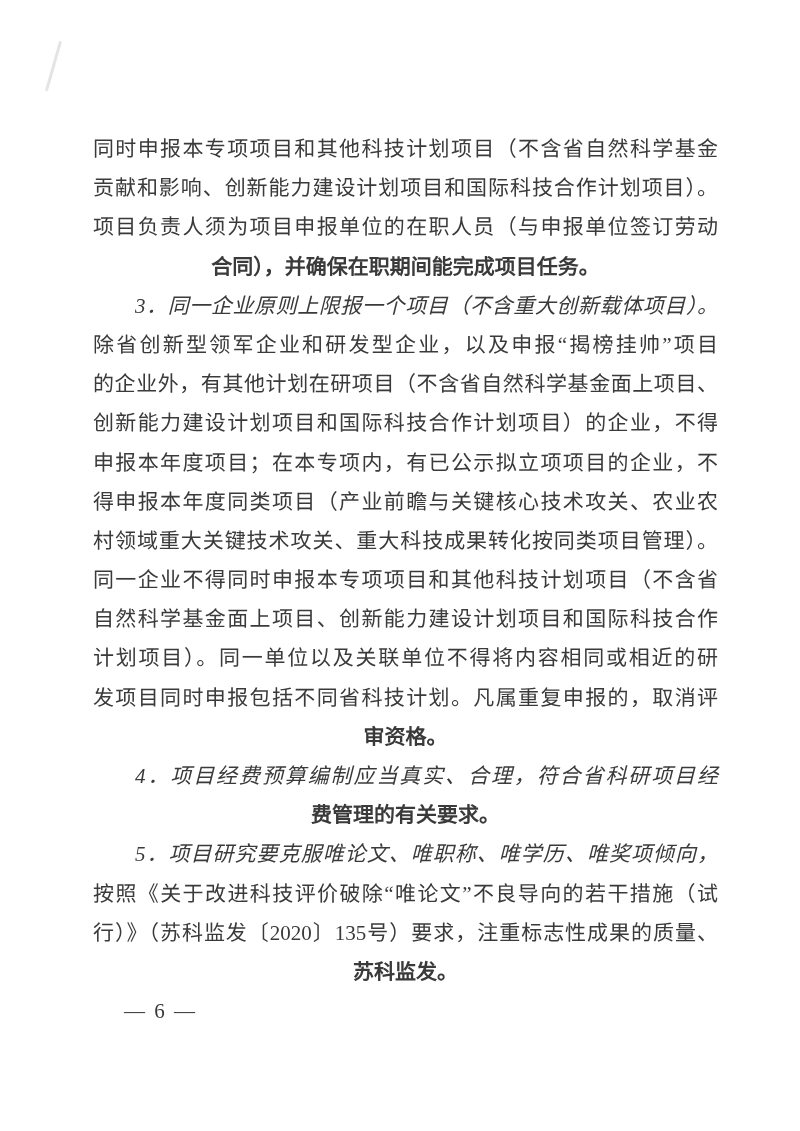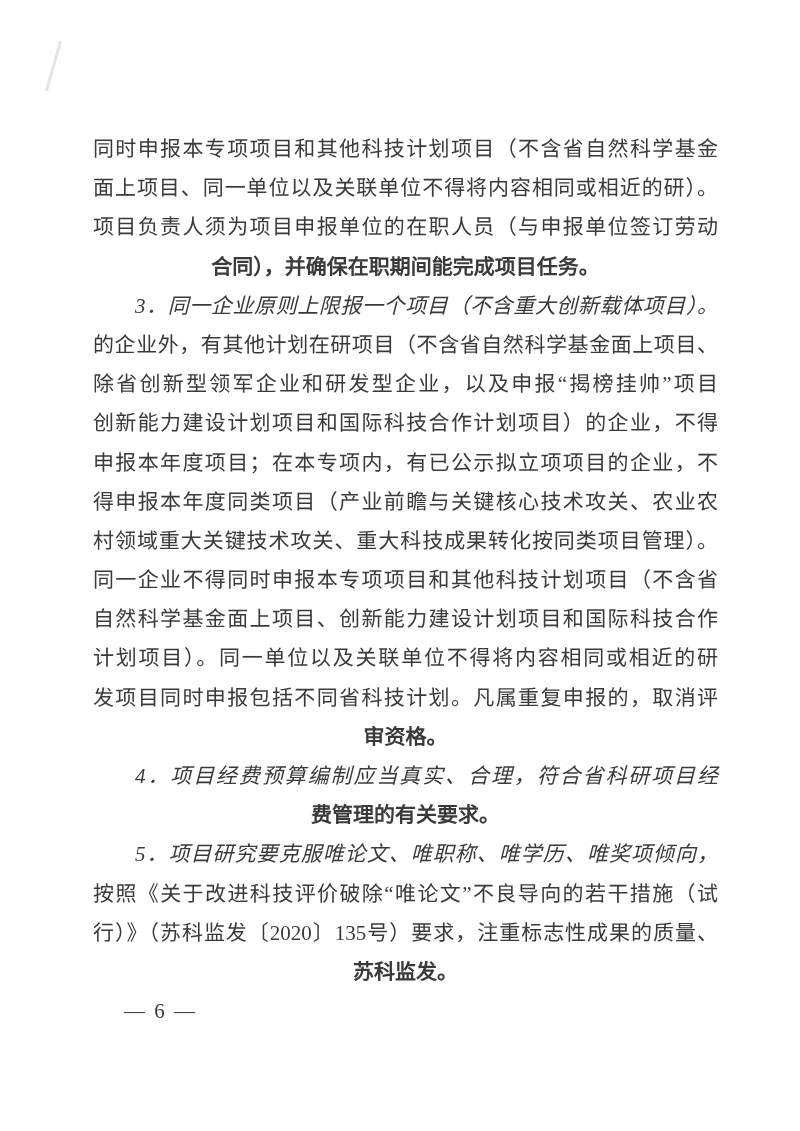--- a/index.html
+++ b/index.html
@@ -61,26 +61,26 @@
     color: #3a3a3a;
   }
 </style>
 </head>
 <body>
 
 <div class="page">
   <div class="scan-artifact"></div>
   <div class="text-block" style="color: rgb(58, 58, 58);">
       <div class="line">同时申报本专项项目和其他科技计划项目（不含省自然科学基金</div>
-      <div class="line">面上项目、同一单位以及关联单位不得将内容相同或相近的研）。</div>
+      <div class="line">贡献和影响、创新能力建设计划项目和国际科技合作计划项目）。</div>
       <div class="line">项目负责人须为项目申报单位的在职人员（与申报单位签订劳动</div>
       <div class="line para-end">合同），并确保在职期间能完成项目任务。</div>
       <div class="line indent">3．同一企业原则上限报一个项目（不含重大创新载体项目）。</div>
+      <div class="line">除省创新型领军企业和研发型企业，以及申报“揭榜挂帅”项目</div>
       <div class="line">的企业外，有其他计划在研项目（不含省自然科学基金面上项目、</div>
-      <div class="line">除省创新型领军企业和研发型企业，以及申报“揭榜挂帅”项目</div>
       <div class="line">创新能力建设计划项目和国际科技合作计划项目）的企业，不得</div>
       <div class="line">申报本年度项目；在本专项内，有已公示拟立项项目的企业，不</div>
       <div class="line">得申报本年度同类项目（产业前瞻与关键核心技术攻关、农业农</div>
       <div class="line">村领域重大关键技术攻关、重大科技成果转化按同类项目管理）。</div>
       <div class="line">同一企业不得同时申报本专项项目和其他科技计划项目（不含省</div>
       <div class="line">自然科学基金面上项目、创新能力建设计划项目和国际科技合作</div>
       <div class="line">计划项目）。同一单位以及关联单位不得将内容相同或相近的研</div>
       <div class="line">发项目同时申报包括不同省科技计划。凡属重复申报的，取消评</div>
       <div class="line para-end">审资格。</div>
       <div class="line indent">4．项目经费预算编制应当真实、合理，符合省科研项目经</div>

